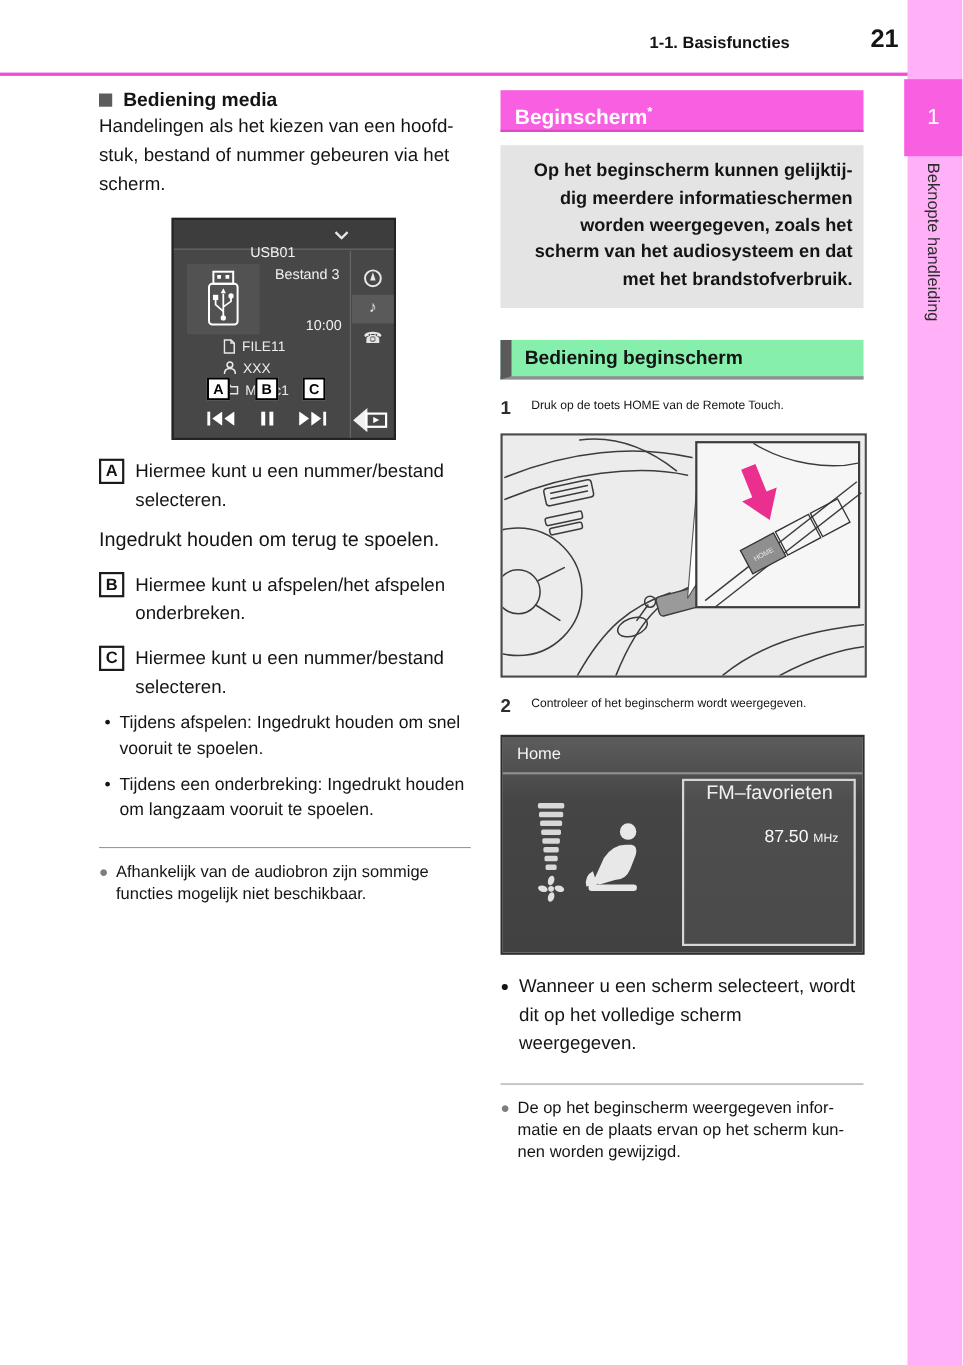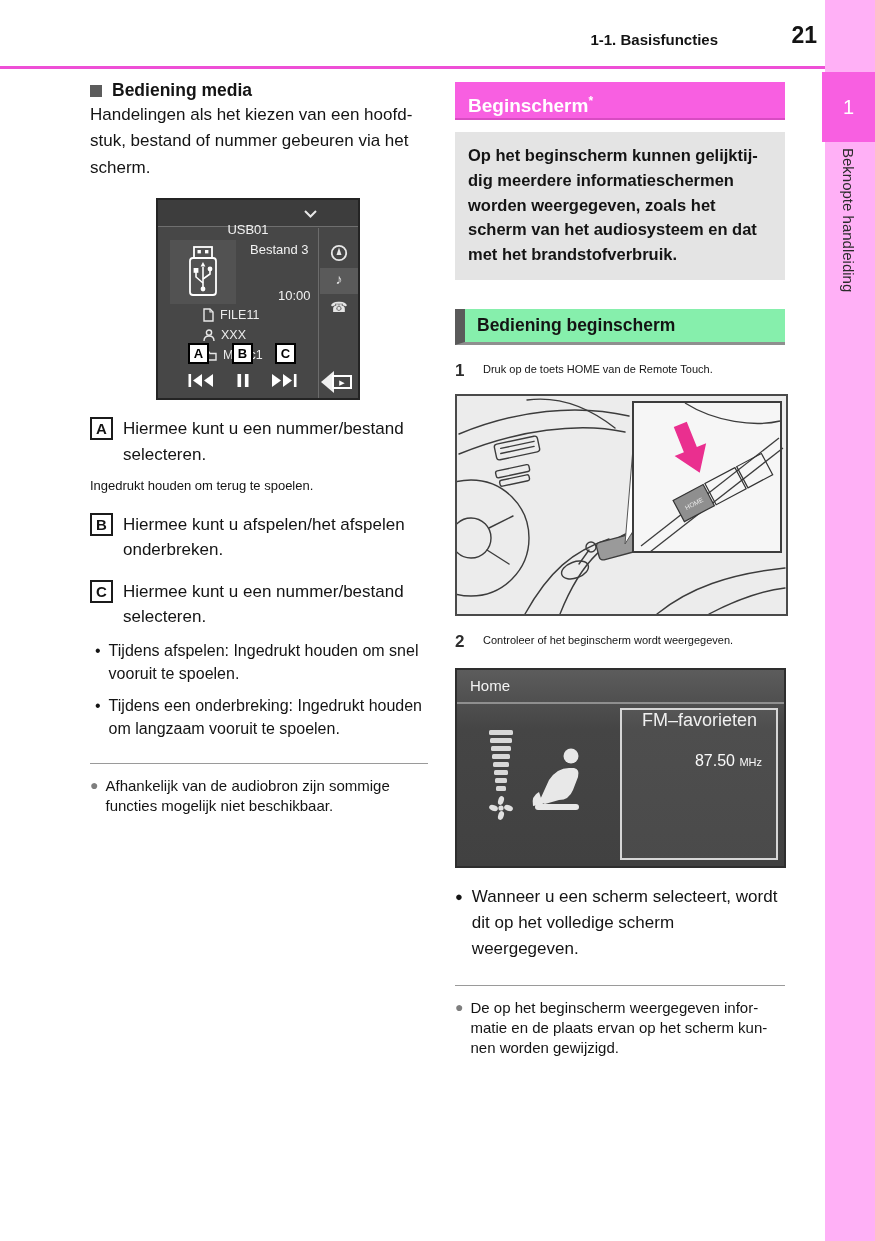--- a/index.html
+++ b/index.html
@@ -44,47 +44,47 @@
   .m-playbox { position:absolute; bottom:9px; right:6px; width:20px; height:14px;
                border:2px solid #fff; display:flex; align-items:center; justify-content:center; }
   .m-playbox span { color:#fff; font-size:7px; line-height:1; }
   .m-playglow { position:absolute; bottom:5px; right:24px; width:0; height:0;
                 border-top:11px solid transparent; border-bottom:11px solid transparent;
                 border-right:13px solid rgba(255,255,255,0.92); }
   .m-usbpanel { position:absolute; left:12px; top:40px; width:66px; height:64px; background:#525252;
                 display:flex; align-items:center; justify-content:center; }
   .m-track { position:absolute; left:92px; top:42px; color:#f2f2f2; font-size:13px;text-align:center; }
   .m-time  { position:absolute; left:120px; top:88px; color:#f2f2f2; font-size:13px; }
-  .m-row { position:absolute; left:12px; display:flex; align-items:center; gap:6px;
+  .m-row { position:absolute; left:12px; display:flex; gap:6px;
            color:#ececec; font-size:12.5px;padding-left:33px; }
   .m-tag { position:absolute; top:143px; width:21px; height:21px; background:#fff;
            border:2px solid #000; color:#000; font-weight:bold; font-size:13px;
            display:flex; align-items:center; justify-content:center; z-index:3; }
   .m-ctl { position:absolute; top:174px; }
 
   
   .item { display:flex; gap:10px; margin-top:16px; }
   .tag { flex:0 0 auto; width:23px; height:23px; border:2px solid #1b1b1b; font-weight:bold;
          font-size:15px; display:flex; align-items:center; justify-content:center; margin-top:1px; }
   .itext { font-size:17px; line-height:1.5; }
-  .subline { margin-top:10px; font-size:13px; line-height:1.45; }
+  .subline { margin-top:10px; font-size:18px; line-height:1.45; }
   .dotrow { display:flex; gap:8px; padding-left:5px; margin-top:9px; font-size:16px; line-height:1.45; }
   .dotrow .d { flex:0 0 auto; }
   .divider { border-top:1.5px solid #9a9a9a; margin-top:22px; }
   .note { display:flex; gap:7px; margin-top:12px; font-size:15px; line-height:1.35; }
   .note .nb { color:#7e7e7e; font-size:14px; line-height:1.4; flex:0 0 auto; }
 
   
   .pink-title { height:38px; background:#f85fe1; color:#fff; font-weight:bold; font-size:19px;
                 line-height:38px; padding-left:13px; border-bottom:2px solid #d84cc3; }
   .pink-title sup { font-size:12px; }
   .footnote { margin-top:14px; font-size:15px; }
   .footnote sup { font-size:10px; }
   .gray-note { margin-top:12px; background:#e4e4e4; padding:11px 10px 13px 13px;
-               font-weight:bold; font-size:16.5px; line-height:1.5; }
+               font-weight:bold; font-size:16.5px; line-height:1.5;text-align:right; }
   .section-bar { margin-top:29px; background:#86efac; border-left:10px solid #5a5a5a;
                  border-bottom:3px solid #8f8f8f; font-weight:bold; font-size:17.5px;
                  padding:6px 0 6px 12px; }
   .step { display:flex; margin-top:16px; }
   .snum { flex:0 0 28px; font-weight:bold; font-size:17px; color:#2d2d2d; }
   .stext { font-size:11px; line-height:1.55; }
   .car-fig { margin-top:13px; width:333px; height:222px; border:2px solid #4a4a4a; background:#ececec; }
   .home-fig { position:relative; margin-top:16px; width:331px; height:200px;
               border:2px solid #2e2e2e; background:linear-gradient(#5c5c5c,#454545 30%,#414141); }
   .h-title { position:absolute; left:13px; top:7px; color:#f4f4f4; font-size:15px; }

